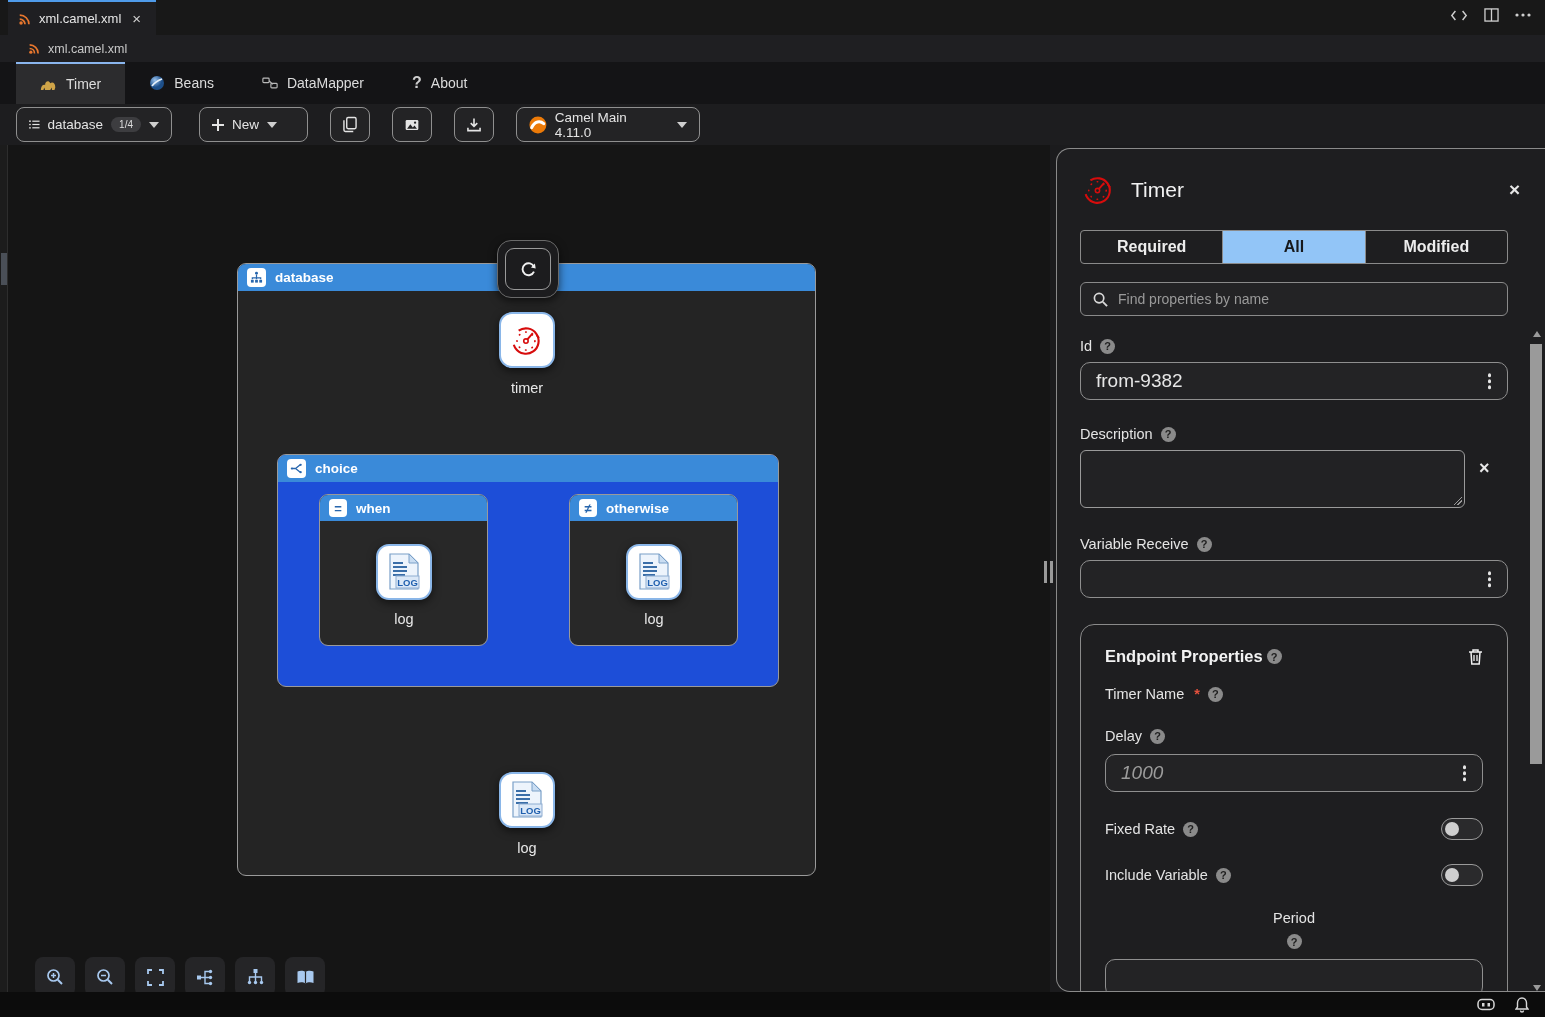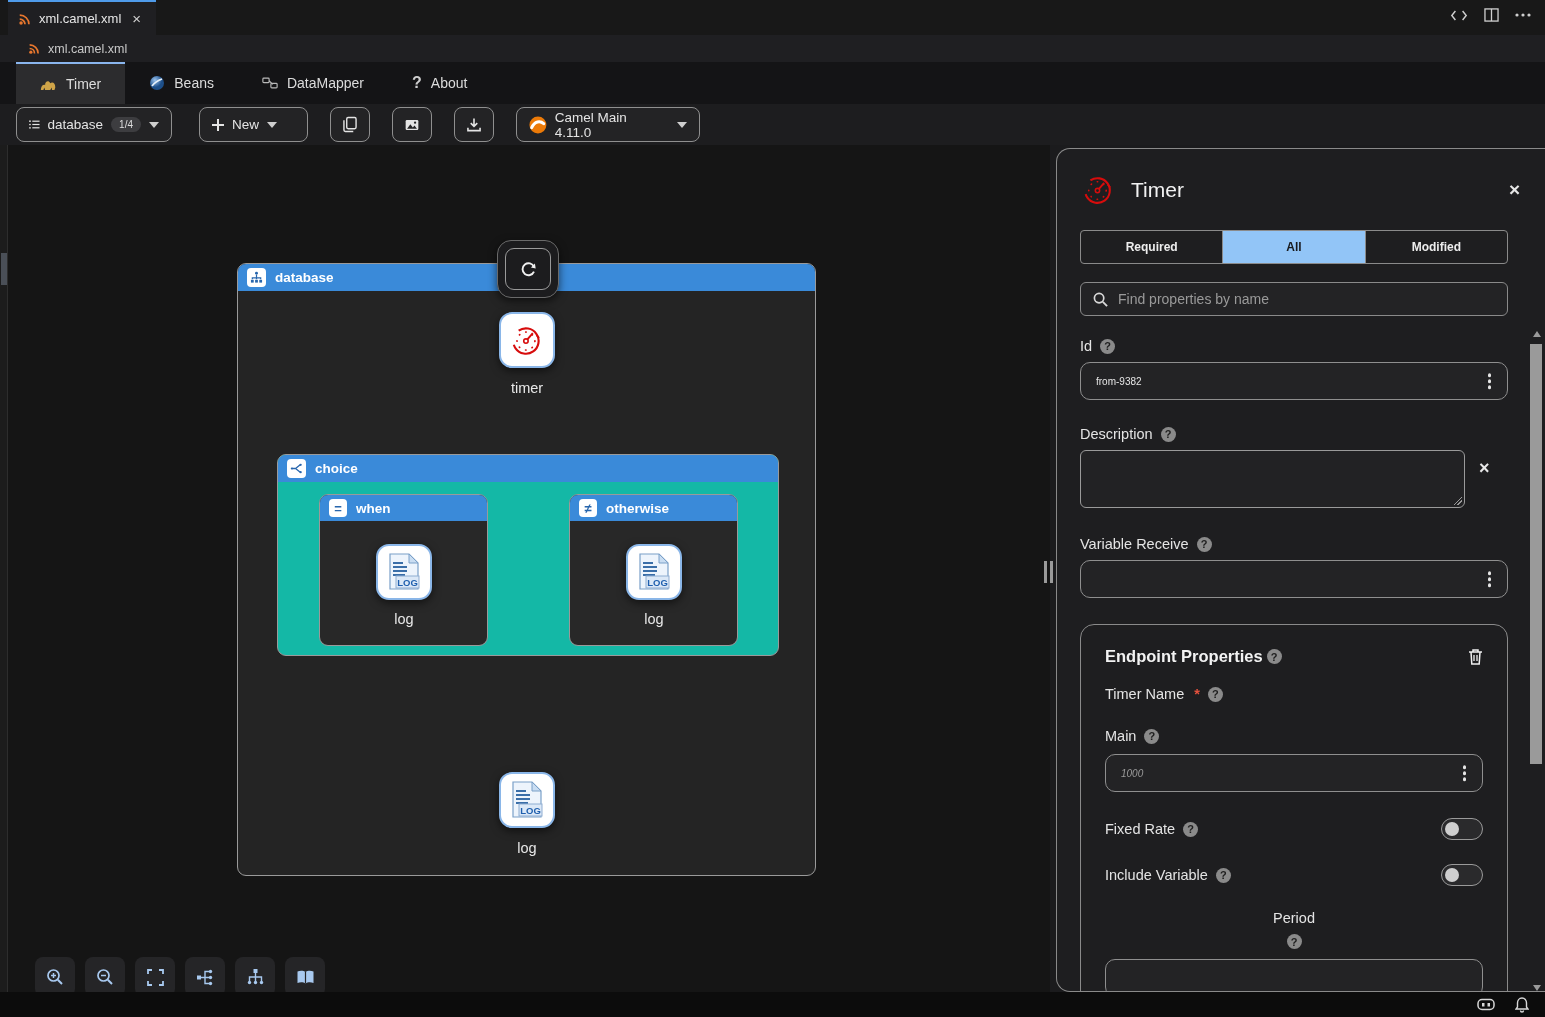--- a/index.html
+++ b/index.html
@@ -64,40 +64,40 @@
 
   
   .panel { position:absolute; left:1056px; top:148px; width:489px; height:844px; background:#1e1e20;
            border:1px solid #8a8a8a; border-right:none; border-radius:14px 0 0 14px; overflow:hidden; }
   .panel-inner { position:absolute; left:0; top:0; width:489px; height:844px; padding:22px 38px 0 23px; }
   .phead { display:flex; align-items:center; gap:14px; }
   .ptitle { font-size:21px; color:#f2f2f2; flex:1; }
   .pclose { color:#e6e6e6; font-size:19px; font-weight:700; cursor:pointer; margin-right:-12px; }
 
   .filters { display:flex; margin-top:22px; border:1px solid #8a8a8a; border-radius:4px; overflow:hidden; height:34px; }
-  .filter { flex:1; display:flex; align-items:center; justify-content:center; font-size:12px;
+  .filter { flex:1; display:flex; align-items:center; justify-content:center; font-size:16px;
             font-weight:700; color:#ededed; background:transparent; cursor:pointer; border-right:1px solid #8a8a8a; }
   .filter:last-child { border-right:none; }
   .filter.active { background:#92c5f7; color:#17191c; }
 
   .searchbox { margin-top:18px; height:34px; border:1px solid #8a8a8a; border-radius:6px; background:#232325;
                display:flex; align-items:center; gap:10px; padding:0 12px; }
   .searchbox input { flex:1; background:transparent; border:none; outline:none; color:#e4e4e4; font-size:14px;
                      font-family:"Liberation Sans",sans-serif; }
   .searchbox input::placeholder { color:#9a9a9a; }
 
   .plabel { display:flex; align-items:center; gap:8px; font-size:14.5px; color:#e4e4e4; }
   .help { width:15px; height:15px; border-radius:50%; background:#8a8a8a; color:#1e1e1e; font-size:11px;
           font-weight:700; display:inline-flex; align-items:center; justify-content:center; cursor:pointer; }
   .help::before { content:"?"; }
   .req { color:#e5513d; font-weight:700; margin-left:2px; }
 
   .pinput { position:relative; height:38px; border:1px solid #8f8f8f; border-radius:10px; background:#232325;
             display:flex; align-items:center; }
-  .pinput input { flex:1; background:transparent; border:none; outline:none; color:#e6e6e6; font-size:10px;
+  .pinput input { flex:1; background:transparent; border:none; outline:none; color:#e6e6e6; font-size:19px;
                   padding:0 40px 0 15px; font-family:"Liberation Sans",sans-serif; }
   .pinput input.ph-italic::placeholder { font-style:italic; color:#9b9b9b; }
   .kebab { position:absolute; right:13px; top:50%; transform:translateY(-50%); display:flex; flex-direction:column;
            gap:2.5px; cursor:pointer; padding:3px; }
   .kebab i { display:block; width:3.5px; height:3.5px; border-radius:50%; background:#e6e6e6; }
 
   .descrow { display:flex; align-items:flex-start; gap:14px; margin-top:8px; }
   .ptextarea { width:385px; height:58px; border:1px solid #9a9a9a; border-radius:6px; background:#222224;
                resize:none; position:relative; }
   .resize-grip { position:absolute; right:2px; bottom:2px; width:9px; height:9px;
@@ -272,21 +272,21 @@
               <circle cx="7" cy="2.5" r="1.6" fill="#2866ad"></circle>
               <path d="M7 4 V6.5 M2.5 9 V7.5 H11.5 V9 M7 6.5 V9" stroke="#2866ad" stroke-width="1.3" fill="none"></path>
               <rect x="1" y="9.5" width="3" height="3" fill="#2866ad"></rect>
               <rect x="5.5" y="9.5" width="3" height="3" fill="#2866ad"></rect>
               <rect x="10" y="9.5" width="3" height="3" fill="#2866ad"></rect>
             </svg>
         </span>
         <span class="ghead-label">database</span>
       </div>
 
-      <div class="group" style="left:39px; top:190px; width:502px; height:202px; background:#14b8a6;">
+      <div class="group" style="left:39px; top:190px; width:502px; height:233px; background:#1d4ed8;">
         <div class="ghead">
           <span class="ghead-ic">
             <svg width="13" height="13" viewBox="0 0 14 14">
                 <path d="M2 7 H6 M6 7 L11 3 M6 7 L11 11" stroke="#2866ad" stroke-width="1.4" fill="none"></path>
                 <circle cx="2" cy="7" r="1.2" fill="#2866ad"></circle>
                 <circle cx="11.5" cy="3" r="1.2" fill="#2866ad"></circle>
                 <circle cx="11.5" cy="11" r="1.2" fill="#2866ad"></circle>
               </svg>
           </span>
           <span class="ghead-label">choice</span>
@@ -498,21 +498,21 @@
           </svg>
         </div>
 
         <div class="plabel" style="margin-top:20px;">
           <span>Timer Name</span>
           <span class="req">*</span>
           <span class="help"></span>
         </div>
 
         <div class="plabel" style="margin-top:26px;">
-          <span>Main</span>
+          <span>Delay</span>
           <span class="help"></span>
         </div>
         <div class="pinput" style="margin-top:10px;">
           <input type="text" class="ph-italic" placeholder="1000" style="">
           <span class="kebab">
               <i></i>
               <i></i>
               <i></i>
             </span>
         </div>

